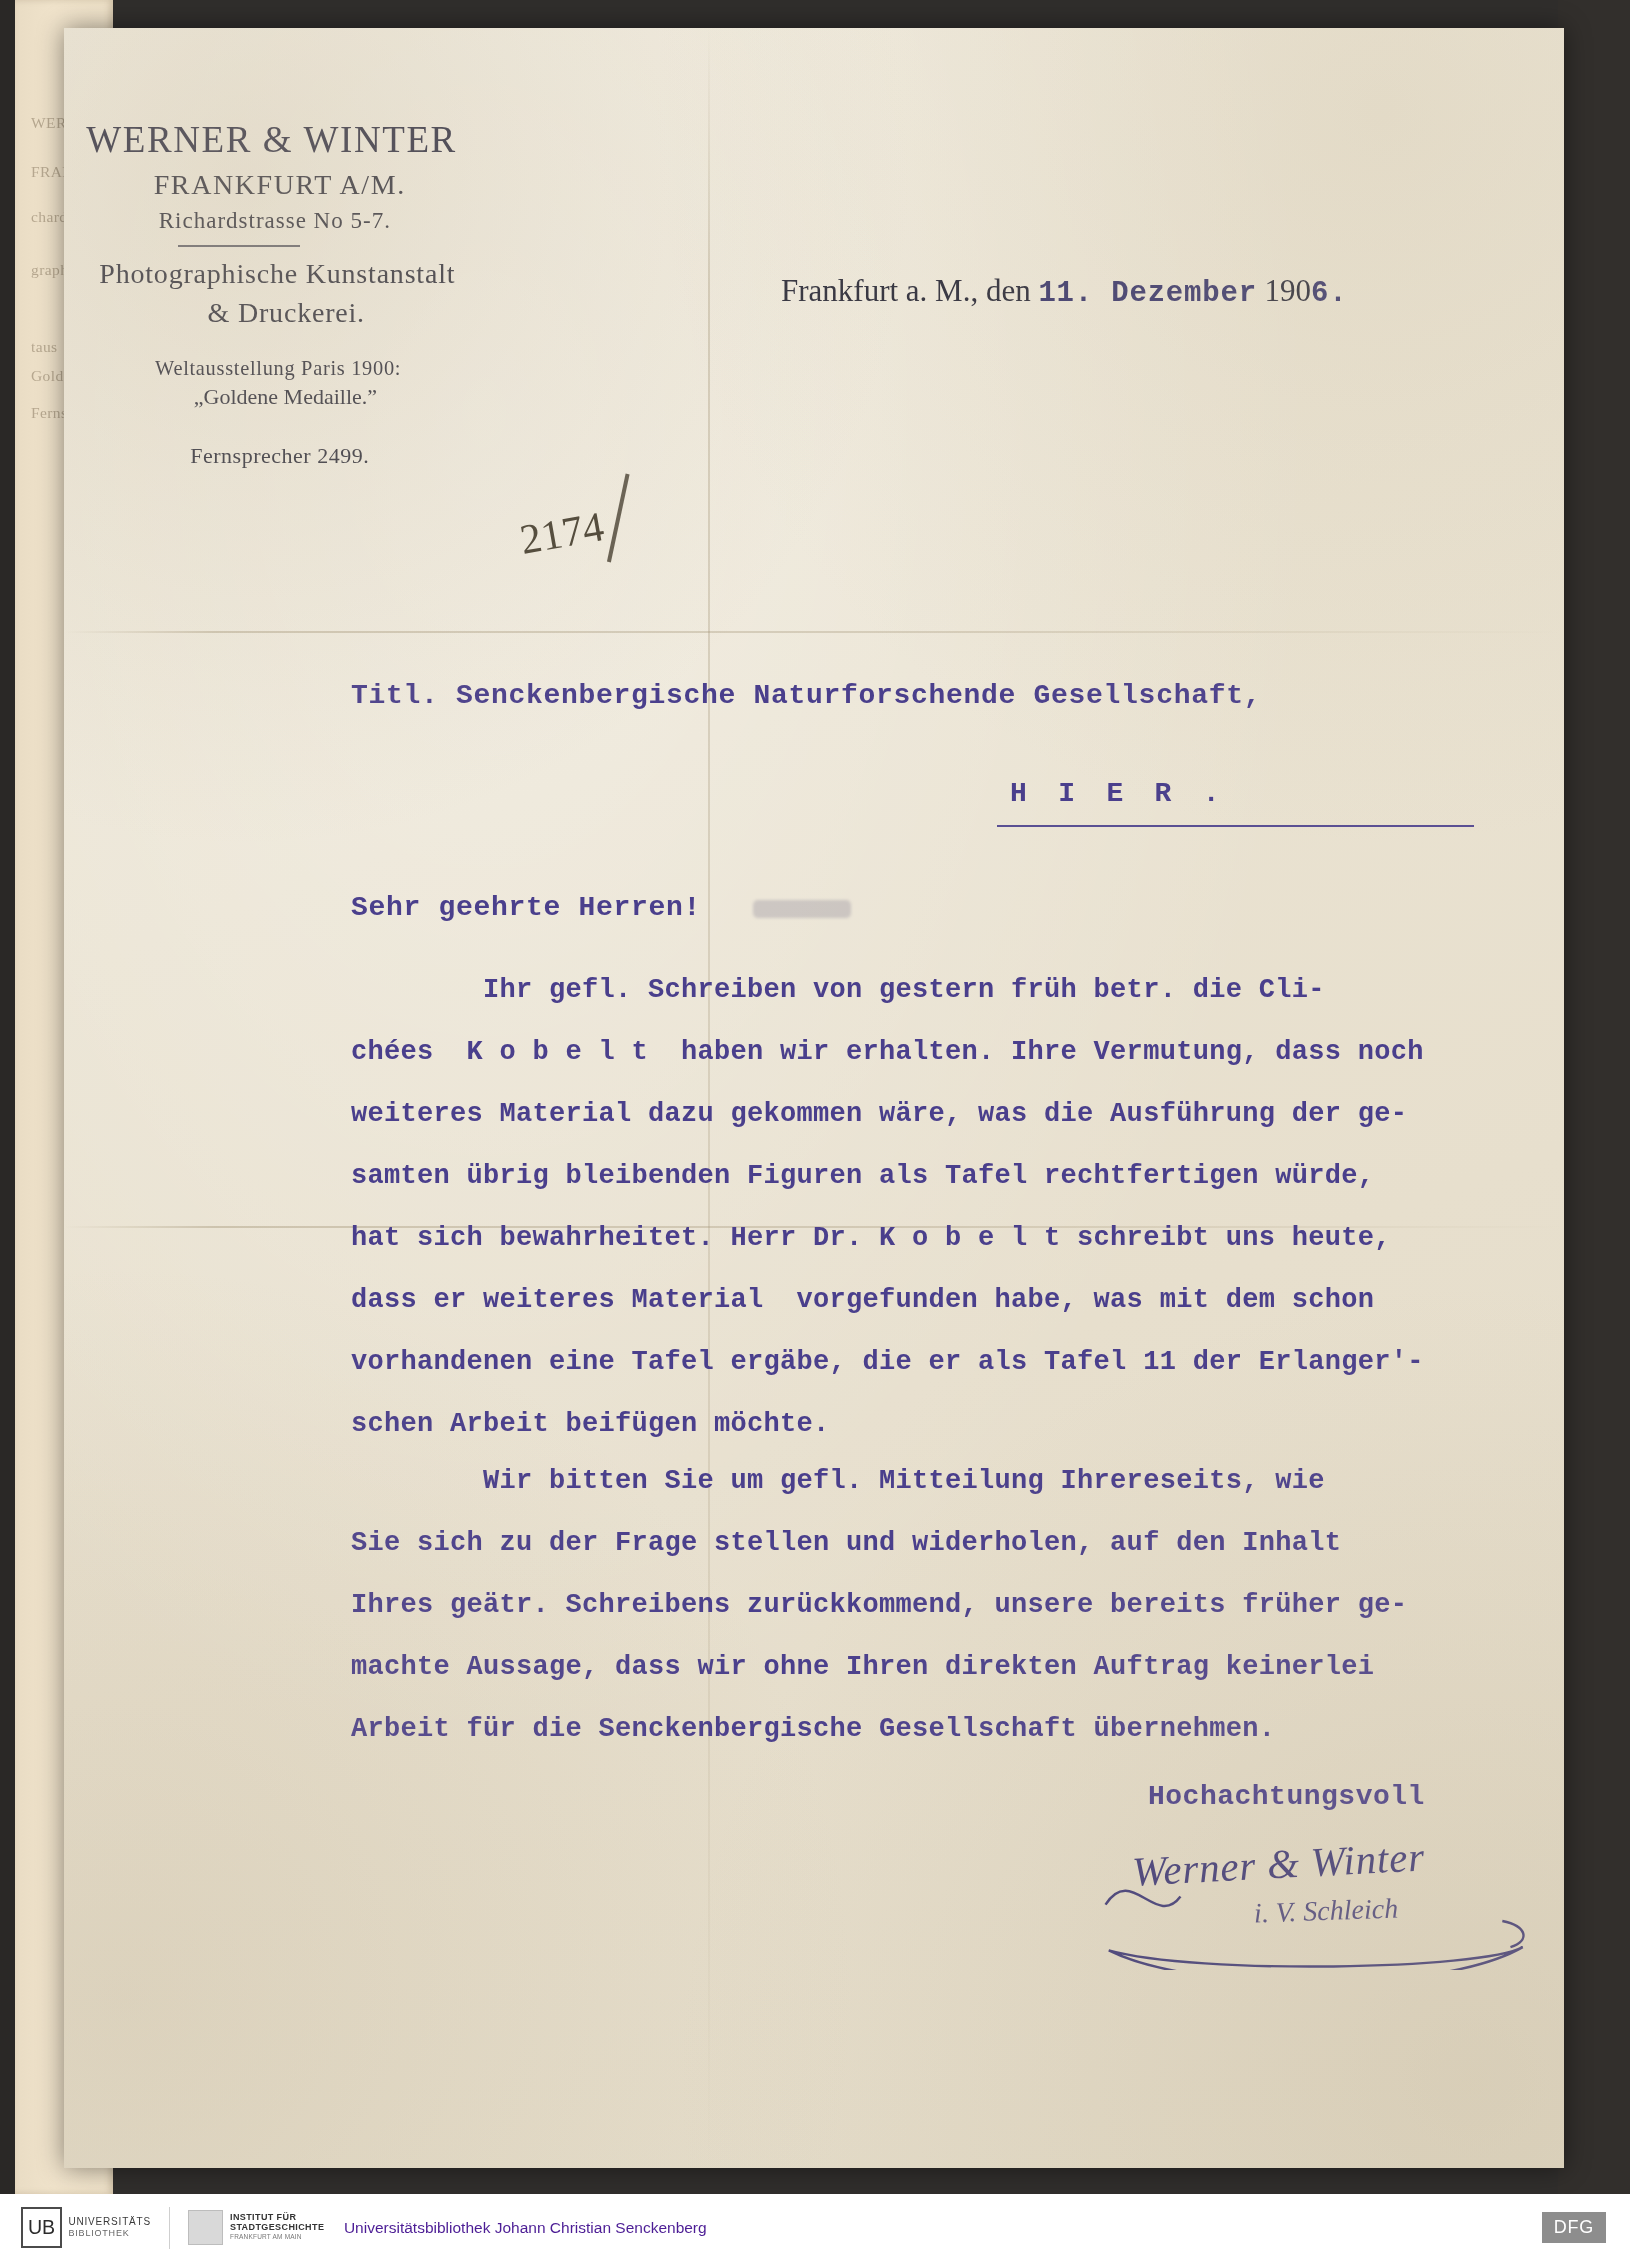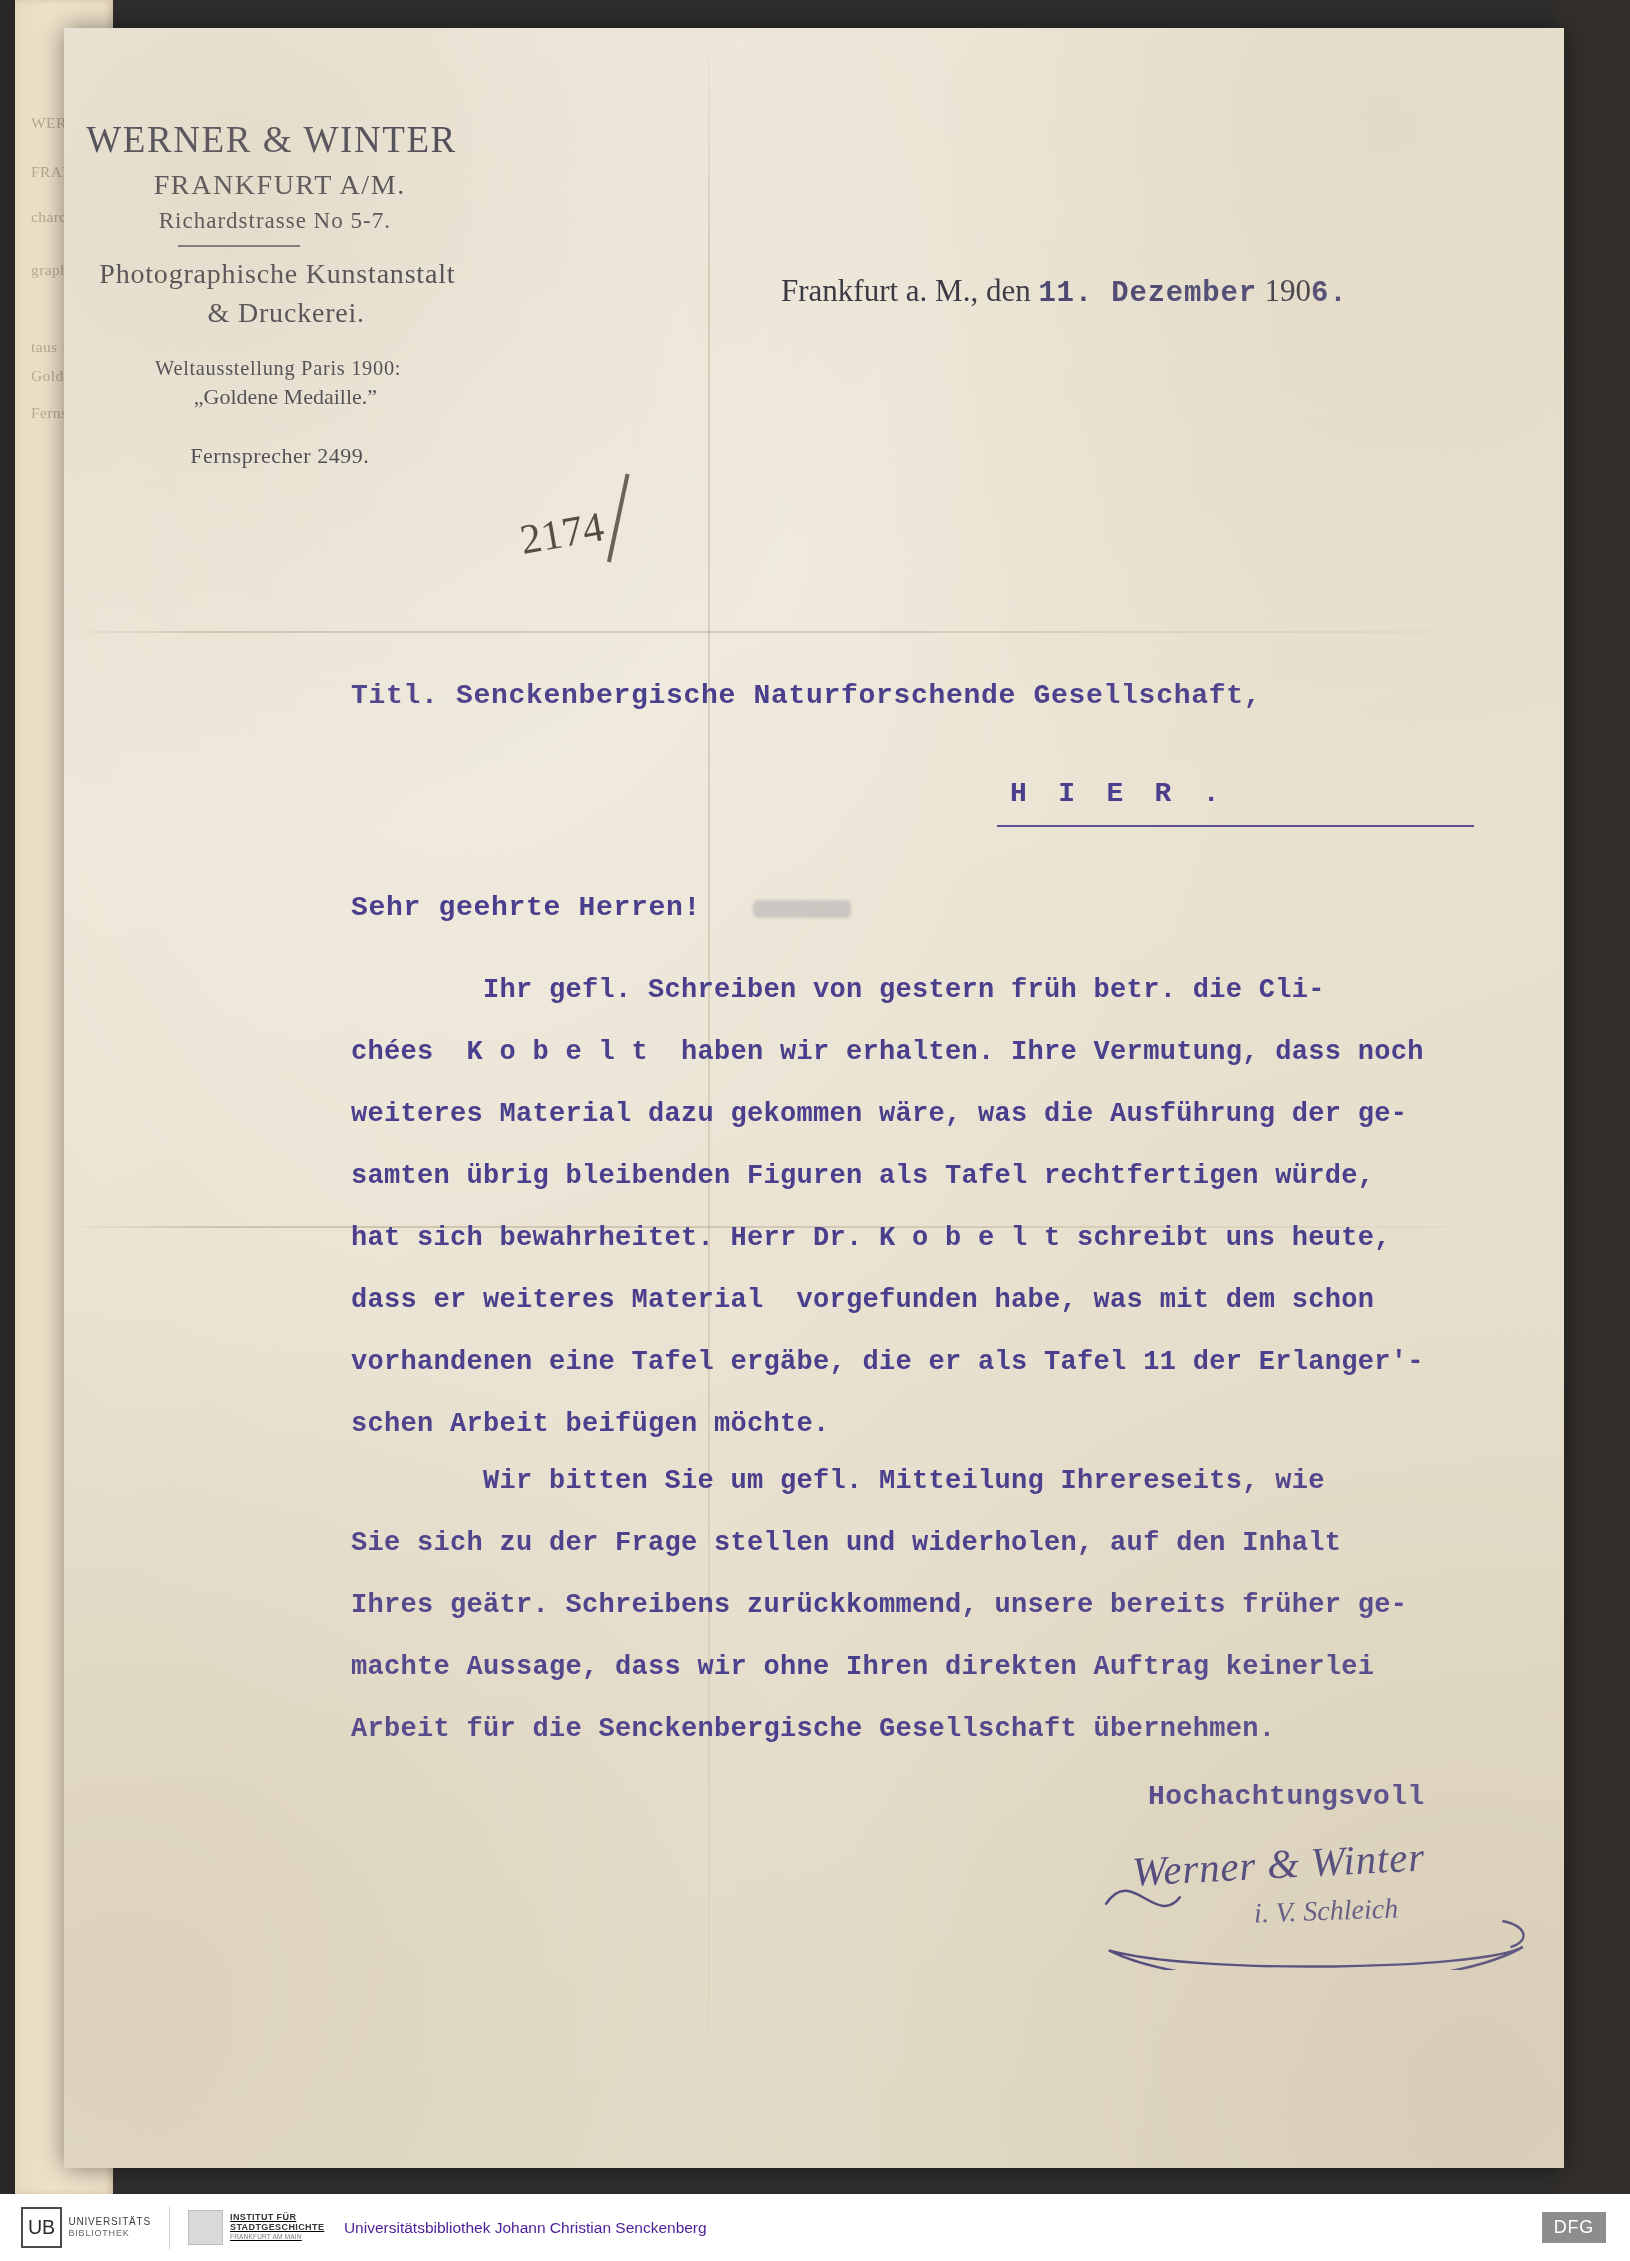--- a/index.html
+++ b/index.html
@@ -340,21 +340,21 @@
     color: #3a3a3a;
   }
   .f-ub .l1 { font-size: 10px; letter-spacing: 0.8px; }
   .f-ub .l2 { font-size: 9px; letter-spacing: 0.8px; color: #666; }
   .f-sep {
     width: 1.6px; height: 42px;
     background: #cfcfcf;
     margin: 0 18px;
   }
   .f-inst {
-    display: flex; align-items: center; text-decoration: underline;
+    display: flex; align-items: center;
   }
   .f-inst .sq {
     width: 33px; height: 33px;
     background: #d9d9d9;
     border: 0.8px solid #bdbdbd;
   }
   .f-inst .txt {
     margin-left: 6.5px;
     line-height: 9.8px;
     color: #333;

